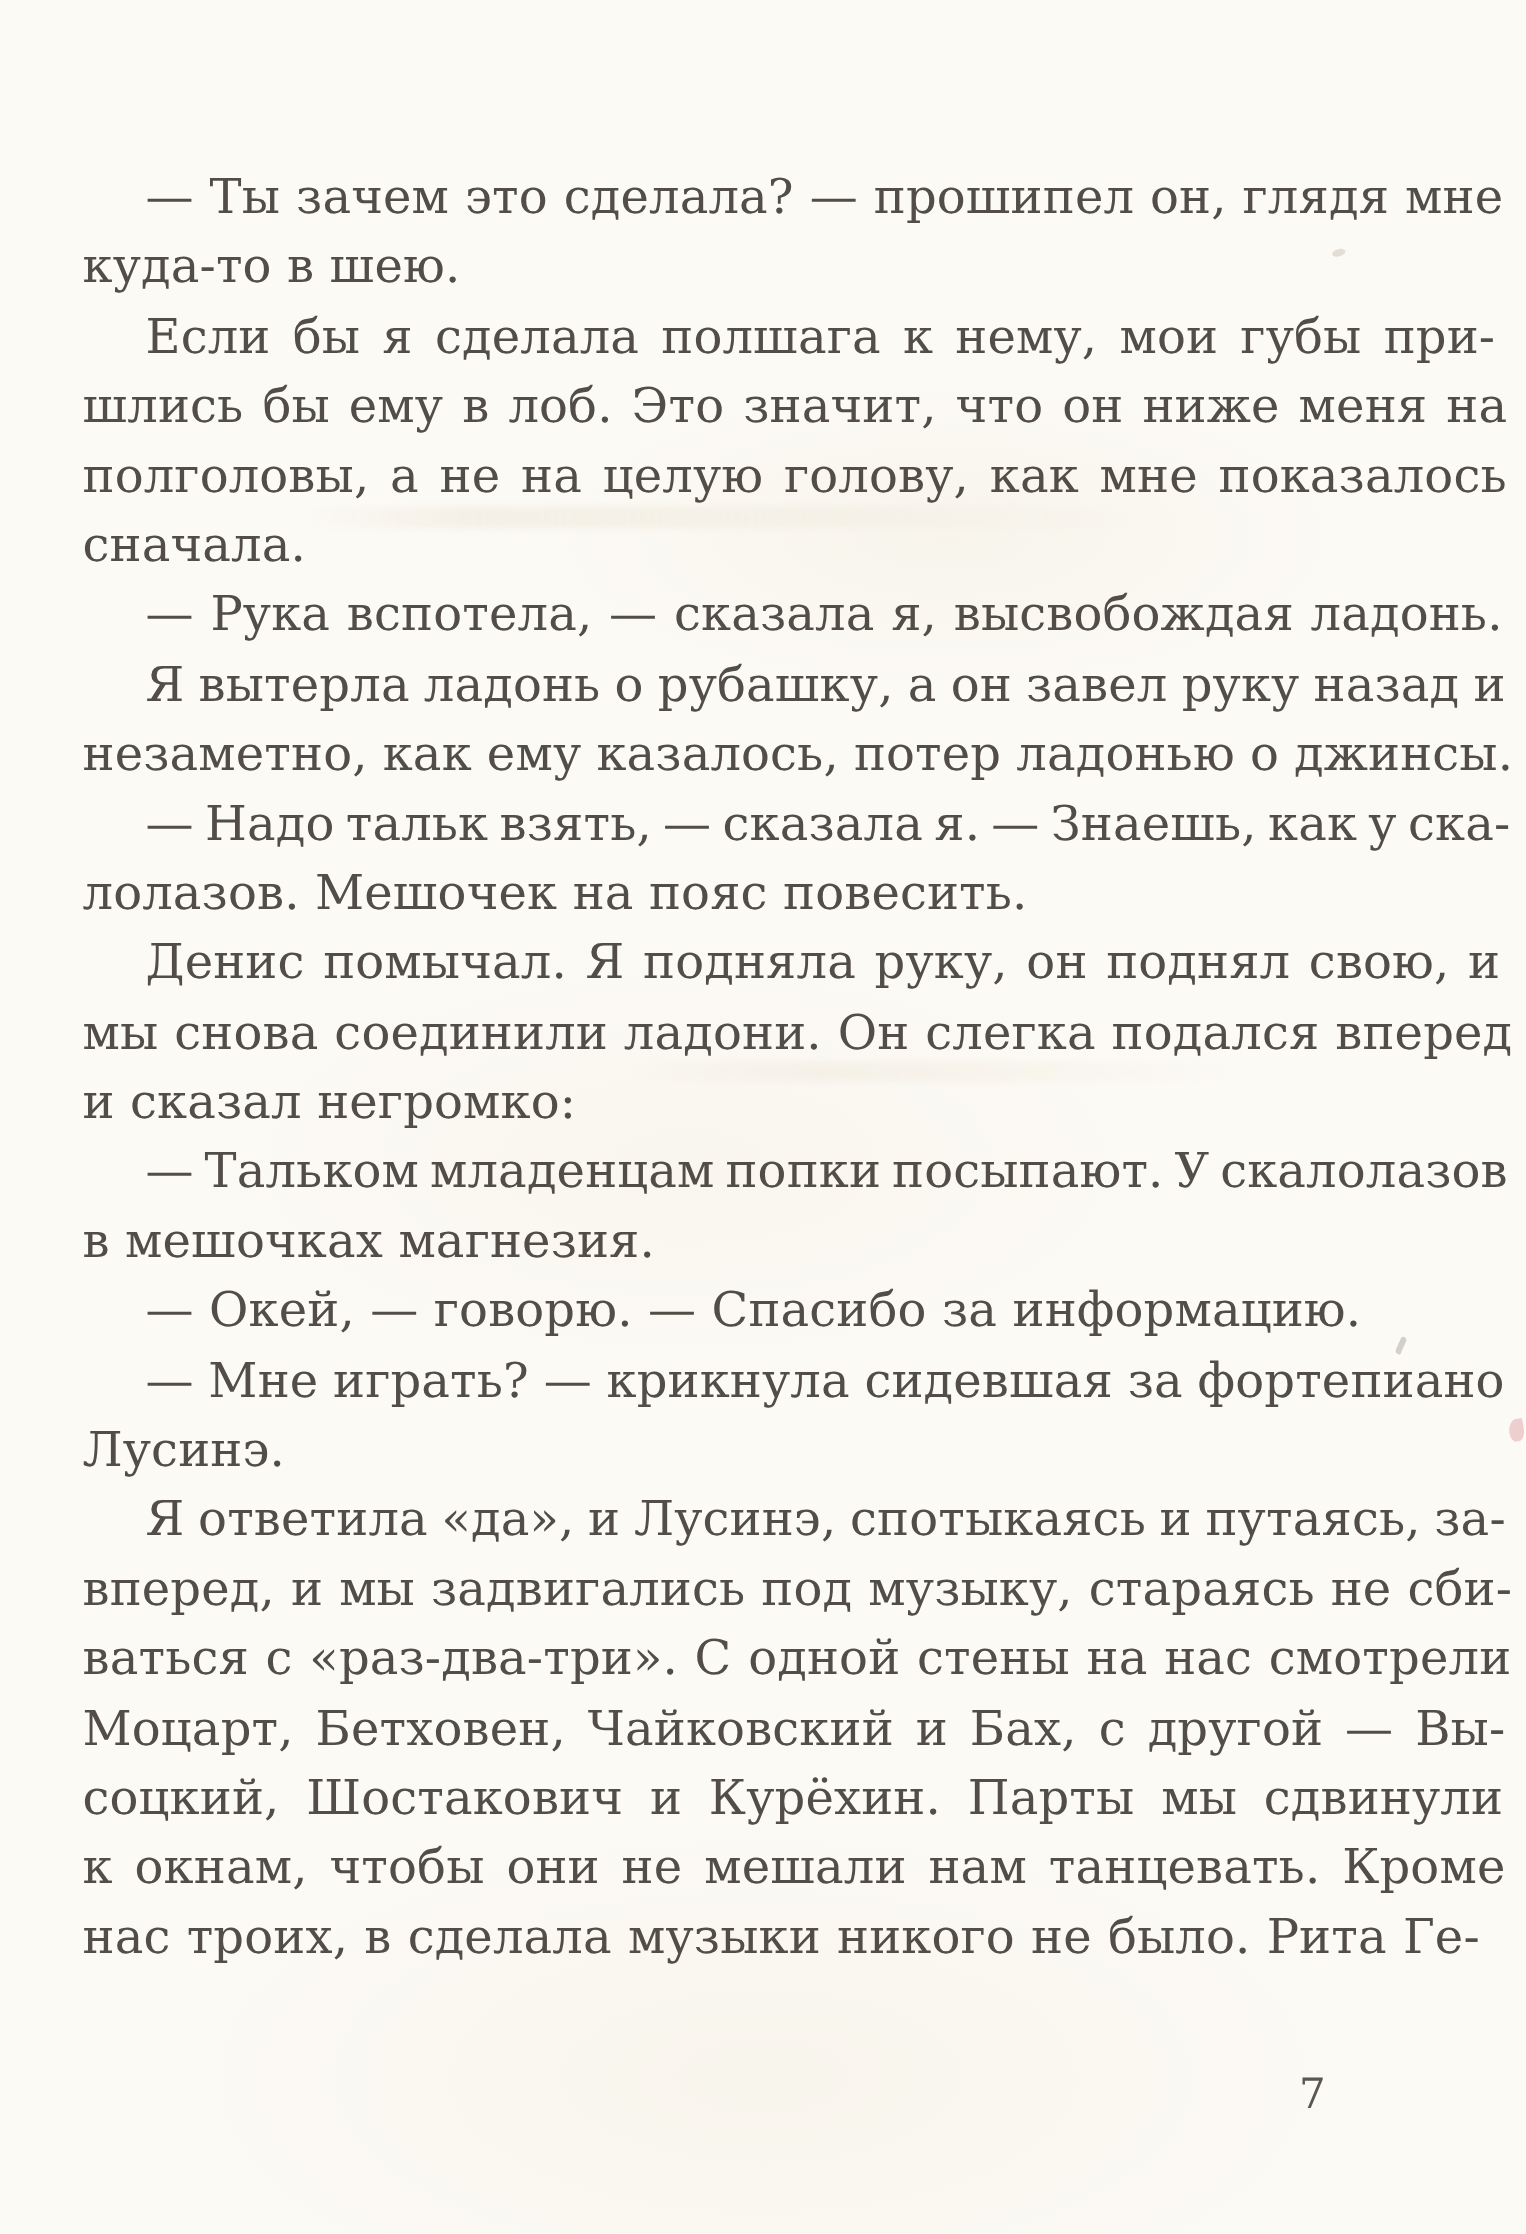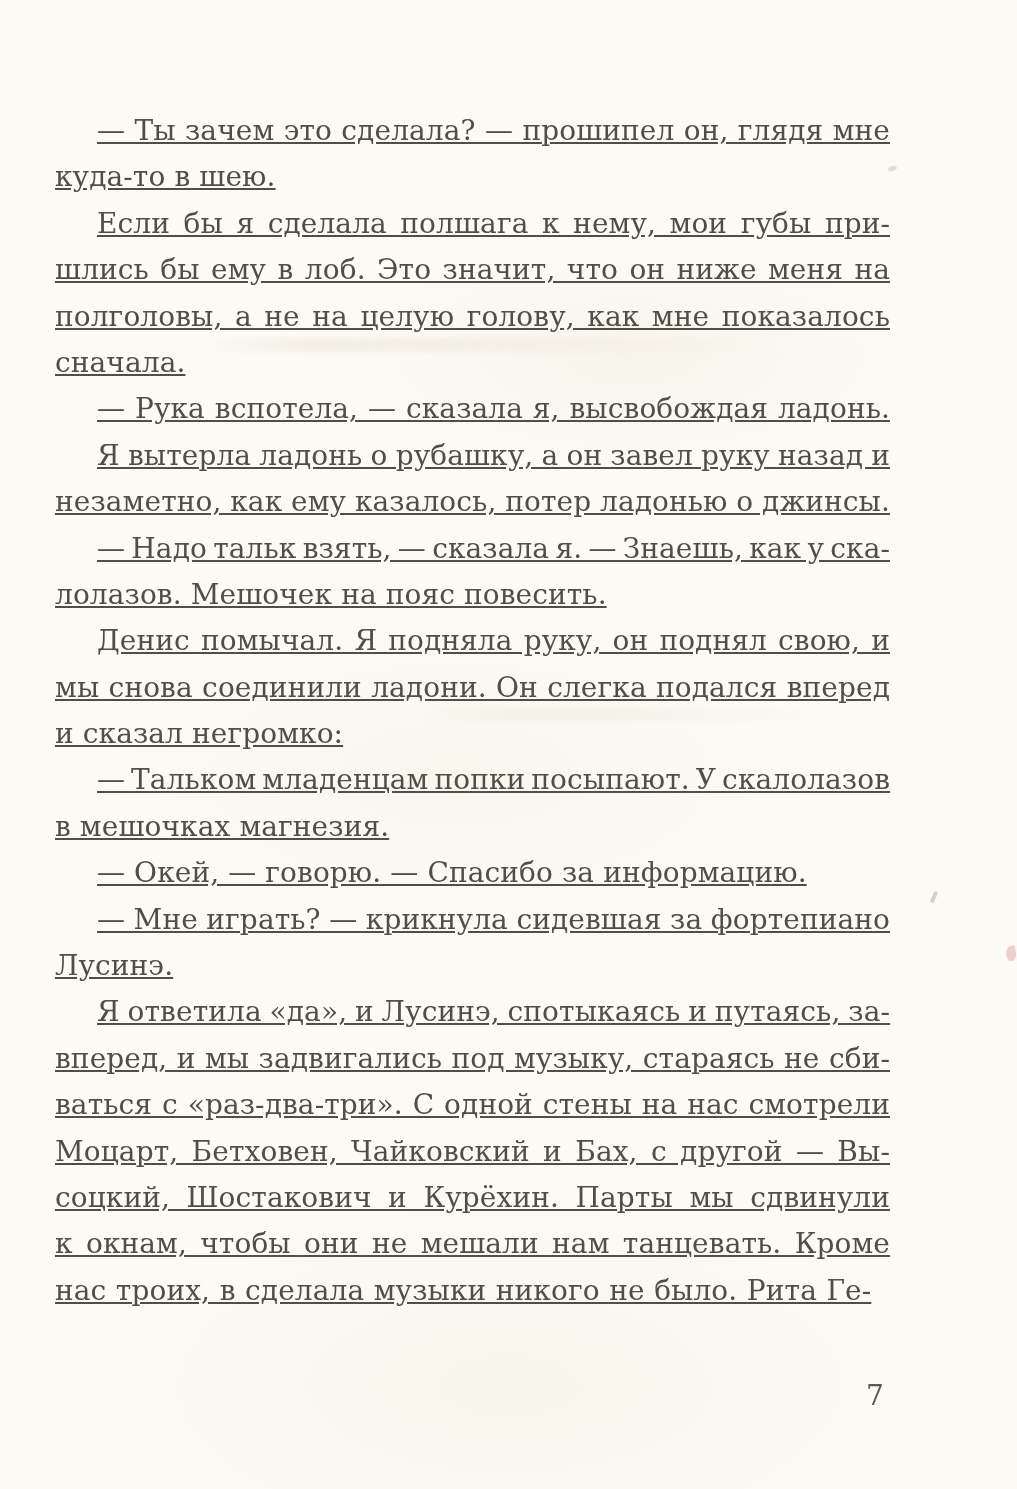--- a/index.html
+++ b/index.html
@@ -20,25 +20,24 @@
     color: #524e47;
   }
   .text-block {
     position: absolute;
     left: 55px; top: 108px;
     width: 835px;
   }
   .line {
     height: 46.4px;
     line-height: 46.4px;
-    font-size: 28px;
+    font-size: 32px;
     white-space: nowrap;
     text-align: left;
     letter-spacing: 0.1px;
-    text-decoration: underline;
   }
   .line.ind { padding-left: 42px; }
   .page-number {
     position: absolute;
     left: 858px; top: 1379px;
     width: 34px;
     text-align: center;
     font-size: 28px;
     color: #5b5750;
   }

